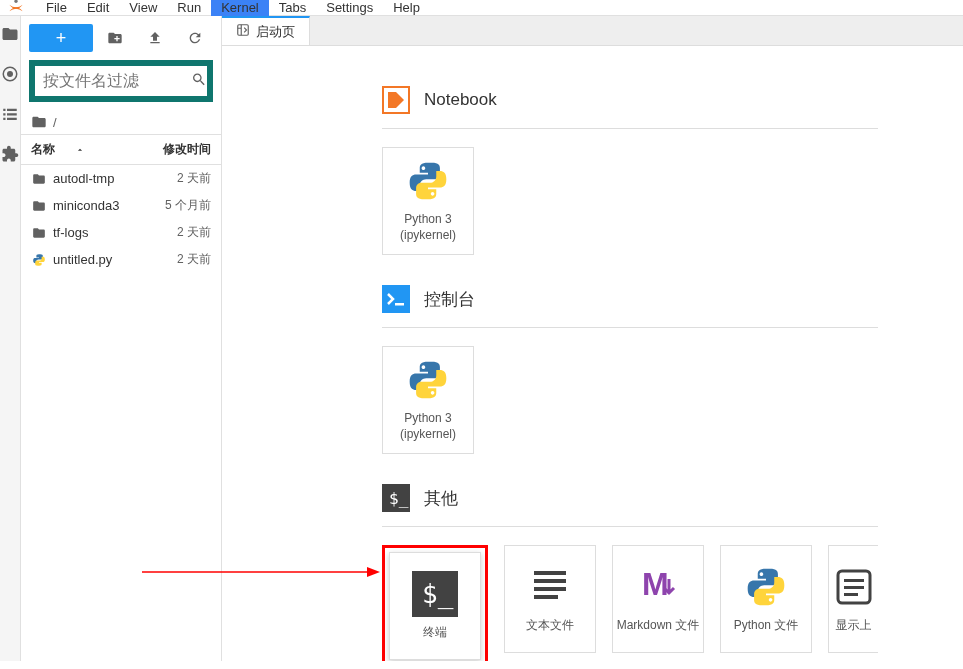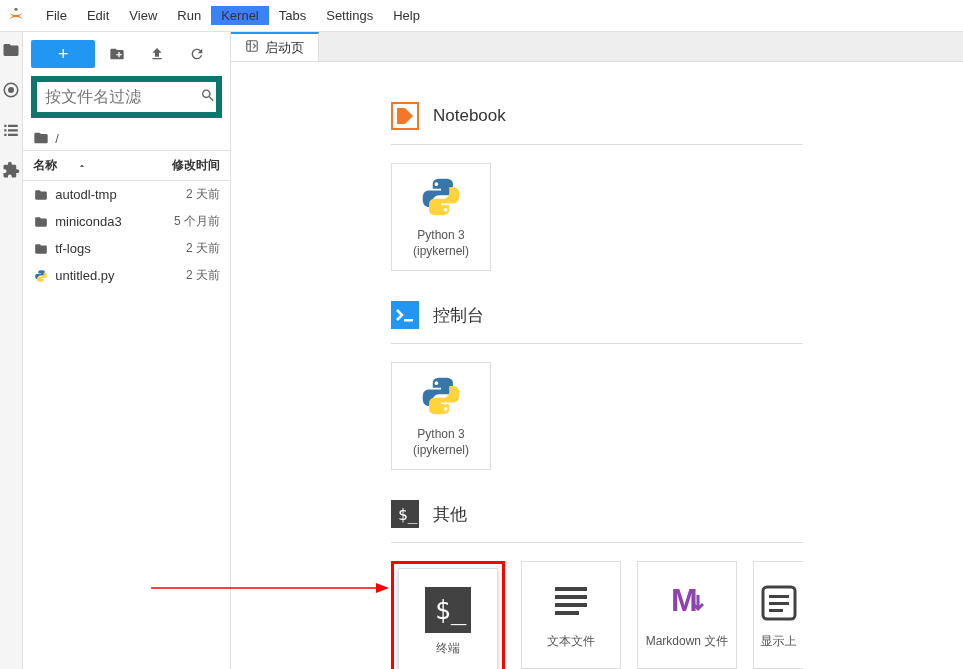--- a/index.html
+++ b/index.html
@@ -1,18 +1,18 @@
 <!DOCTYPE html>
 <html><head>
   <meta charset="utf-8">
   <style>
     * { box-sizing: border-box; margin: 0; padding: 0; }
     body { font-family: -apple-system, BlinkMacSystemFont, "Segoe UI", Helvetica, Arial, sans-serif; font-size: 13px; color: #333; background: #fff; width: 963px; height: 669px; overflow: hidden; position: relative; }
     
-    .menubar { display: flex; align-items: center; height: 32px; padding: 0 4px; border-bottom: 1px solid #e0e0e0; }
+    .menubar { display: flex; align-items: center; height: 16px; padding: 0 4px; border-bottom: 1px solid #e0e0e0; }
     .logo { width: 24px; height: 24px; display: flex; align-items: center; justify-content: center; margin-right: 8px; }
     .menu-item { padding: 2px 10px; cursor: pointer; font-size: 13px; }
     .menu-item.active { background: #3b82f6; }
     
     .main-row { display: flex; height: calc(100% - 24px); }
     
     .activity-bar { width: 28px; background: #f5f5f5; display: flex; flex-direction: column; align-items: center; padding-top: 8px; gap: 20px; border-right: 1px solid #e0e0e0; }
     .activity-icon { width: 20px; height: 20px; display: flex; align-items: center; justify-content: center; color: #616161; cursor: pointer; }
     
     .sidebar { width: 252px; background: #fff; border-right: 1px solid #e0e0e0; display: flex; flex-direction: column; }
@@ -42,21 +42,21 @@
     .tab { display: flex; align-items: center; padding: 0 14px; background: #fff; border-top: 2px solid #2196f3; border-right: 1px solid #ddd; gap: 6px; font-size: 13px; cursor: pointer; }
     .tab-icon { color: #616161; }
     
     .launcher { flex: 1; padding: 40px 160px 20px 160px; overflow: auto; }
     .section { margin-bottom: 30px; }
     .section-header { display: flex; align-items: center; gap: 14px; padding-bottom: 14px; border-bottom: 1px solid #ddd; margin-bottom: 18px; }
     .section-icon { width: 28px; height: 28px; display: flex; align-items: center; justify-content: center; }
     .section-title { font-size: 17px; color: #333; }
     
     .card-row { display: flex; gap: 16px; }
-    .card { width: 100px; height: 108px; border: 1px solid #ddd; display: flex; flex-direction: column; align-items: center; justify-content: center; cursor: pointer; background: #fff; }
+    .card { width: 92px; height: 108px; border: 1px solid #ddd; display: flex; flex-direction: column; align-items: center; justify-content: center; cursor: pointer; background: #fff; }
     .card-icon { width: 46px; height: 46px; display: flex; align-items: center; justify-content: center; margin-bottom: 8px; }
     .card-label { font-size: 12px; color: #555; text-align: center; line-height: 1.3; }
     
     .highlight-box { border: 3px solid #ff0000; padding: 4px; display: inline-block; }
     .highlight-box .card { margin: 0; box-shadow: 0 2px 6px rgba(0,0,0,0.2); }
     
     .arrow { position: absolute; pointer-events: none; }
   </style>
 </head>
 <body>
@@ -293,20 +293,29 @@
           </div>
           <div class="card">
             <div class="card-icon">
               <svg width="44" height="44" viewBox="0 0 44 44">
                   <text x="6" y="30" font-size="32" font-weight="bold" fill="#8e44ad">M</text>
                   <path d="M33 14v14m-5-5l5 5 5-5" stroke="#8e44ad" stroke-width="3" fill="none"></path>
                 </svg>
             </div>
             <div class="card-label">Markdown 文件</div>
           </div>
+          <div class="card">
+            <div class="card-icon">
+              <svg width="44" height="44" viewBox="0 0 48 48">
+                  <path d="M24 4c-8 0-9 3-9 6v5h9v2H11c-4 0-7 2-7 9s3 9 7 9h4v-6c0-4 3-7 7-7h9c3 0 6-2 6-6V10c0-3-1-6-9-6h-4zm-5 4c1 0 2 1 2 2s-1 2-2 2-2-1-2-2 1-2 2-2z" fill="#3776ab"></path>
+                  <path d="M24 44c8 0 9-3 9-6v-5h-9v-2h13c4 0 7-2 7-9s-3-9-7-9h-4v6c0 4-3 7-7 7h-9c-3 0-6 2-6 6v6c0 3 1 6 9 6h4zm5-4c-1 0-2-1-2-2s1-2 2-2 2 1 2 2-1 2-2 2z" fill="#ffd43b"></path>
+                </svg>
+            </div>
+            <div class="card-label">Python 文件</div>
+          </div>
           <div class="card" style="width:50px;overflow:hidden;border-right:none;">
             <div class="card-icon">
               <svg width="44" height="44" viewBox="0 0 44 44" fill="#424242">
                   <rect x="6" y="6" width="32" height="32" rx="4" fill="none" stroke="#424242" stroke-width="3"></rect>
                   <rect x="12" y="14" width="20" height="3"></rect>
                   <rect x="12" y="21" width="20" height="3"></rect>
                   <rect x="12" y="28" width="14" height="3"></rect>
                 </svg>
             </div>
             <div class="card-label">显示上</div>

